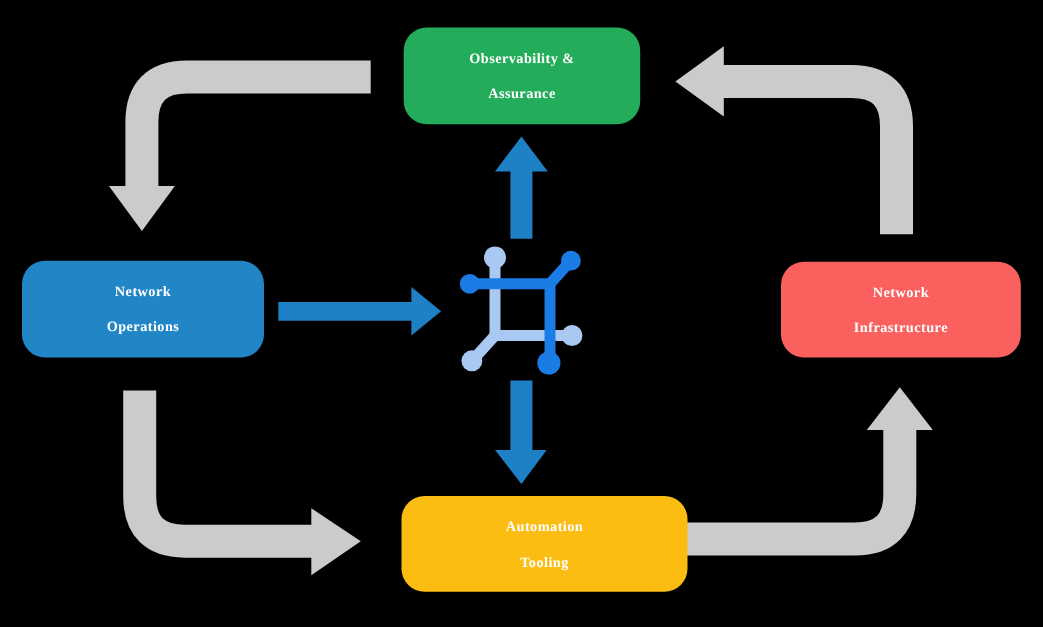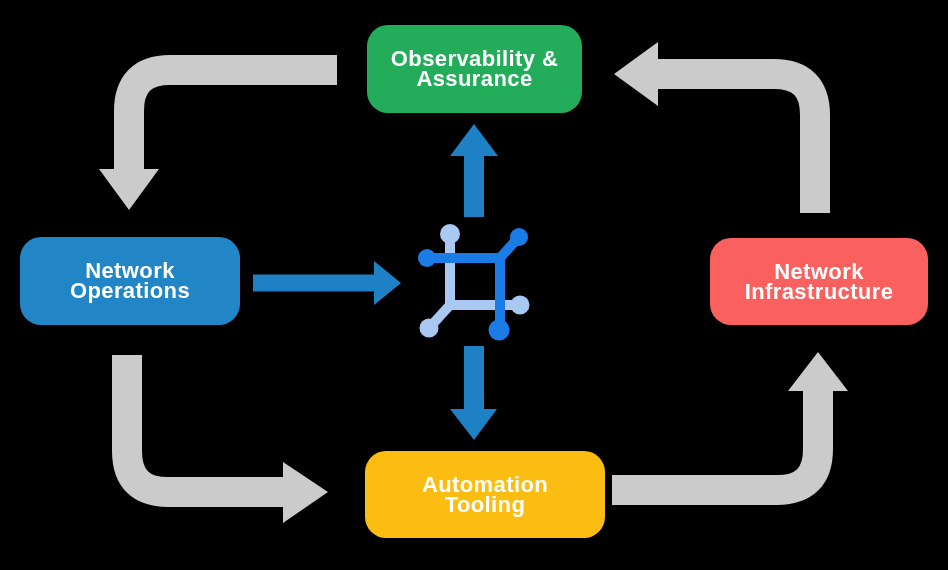--- a/index.html
+++ b/index.html
@@ -9,28 +9,29 @@
     background:#000;
     overflow:hidden;
     font-family:"Liberation Sans","DejaVu Sans",sans-serif;
   }
   .node{
     position:absolute;
     display:flex;align-items:center;justify-content:center;
     text-align:center;
     border-radius:21px;
     color:#ffffff;
-    font-size:22px;font-weight:600;
-    line-height:20px;letter-spacing:.4px;
+    font-size:13px;font-weight:600;
+    line-height:32px;letter-spacing:.4px;
     white-space:pre-line;
+    font-family:Liberation Serif, serif;
   }
   #node-observability{left:367px;top:25px;width:215px;height:88px;background:#23ad5b;}
   #node-operations   {left:20px; top:237px;width:220px;height:88px;background:#2185c6;}
   #node-infrastructure{left:710px;top:238px;width:218px;height:87px;background:#fa615e;}
-  #node-automation   {left:365px;top:451px;width:240px;height:87px;background:#fcbd13;}
+  #node-automation   {left:365px;top:451px;width:260px;height:87px;background:#fcbd13;}
   svg.overlay{position:absolute;left:0;top:0;pointer-events:none;}
 </style>
 </head>
 <body>
 
 <div id="canvas">
 
   <svg class="overlay" width="948" height="570" viewBox="0 0 948 570">
 
     <g fill="#cbcbcb" stroke="#cbcbcb">

